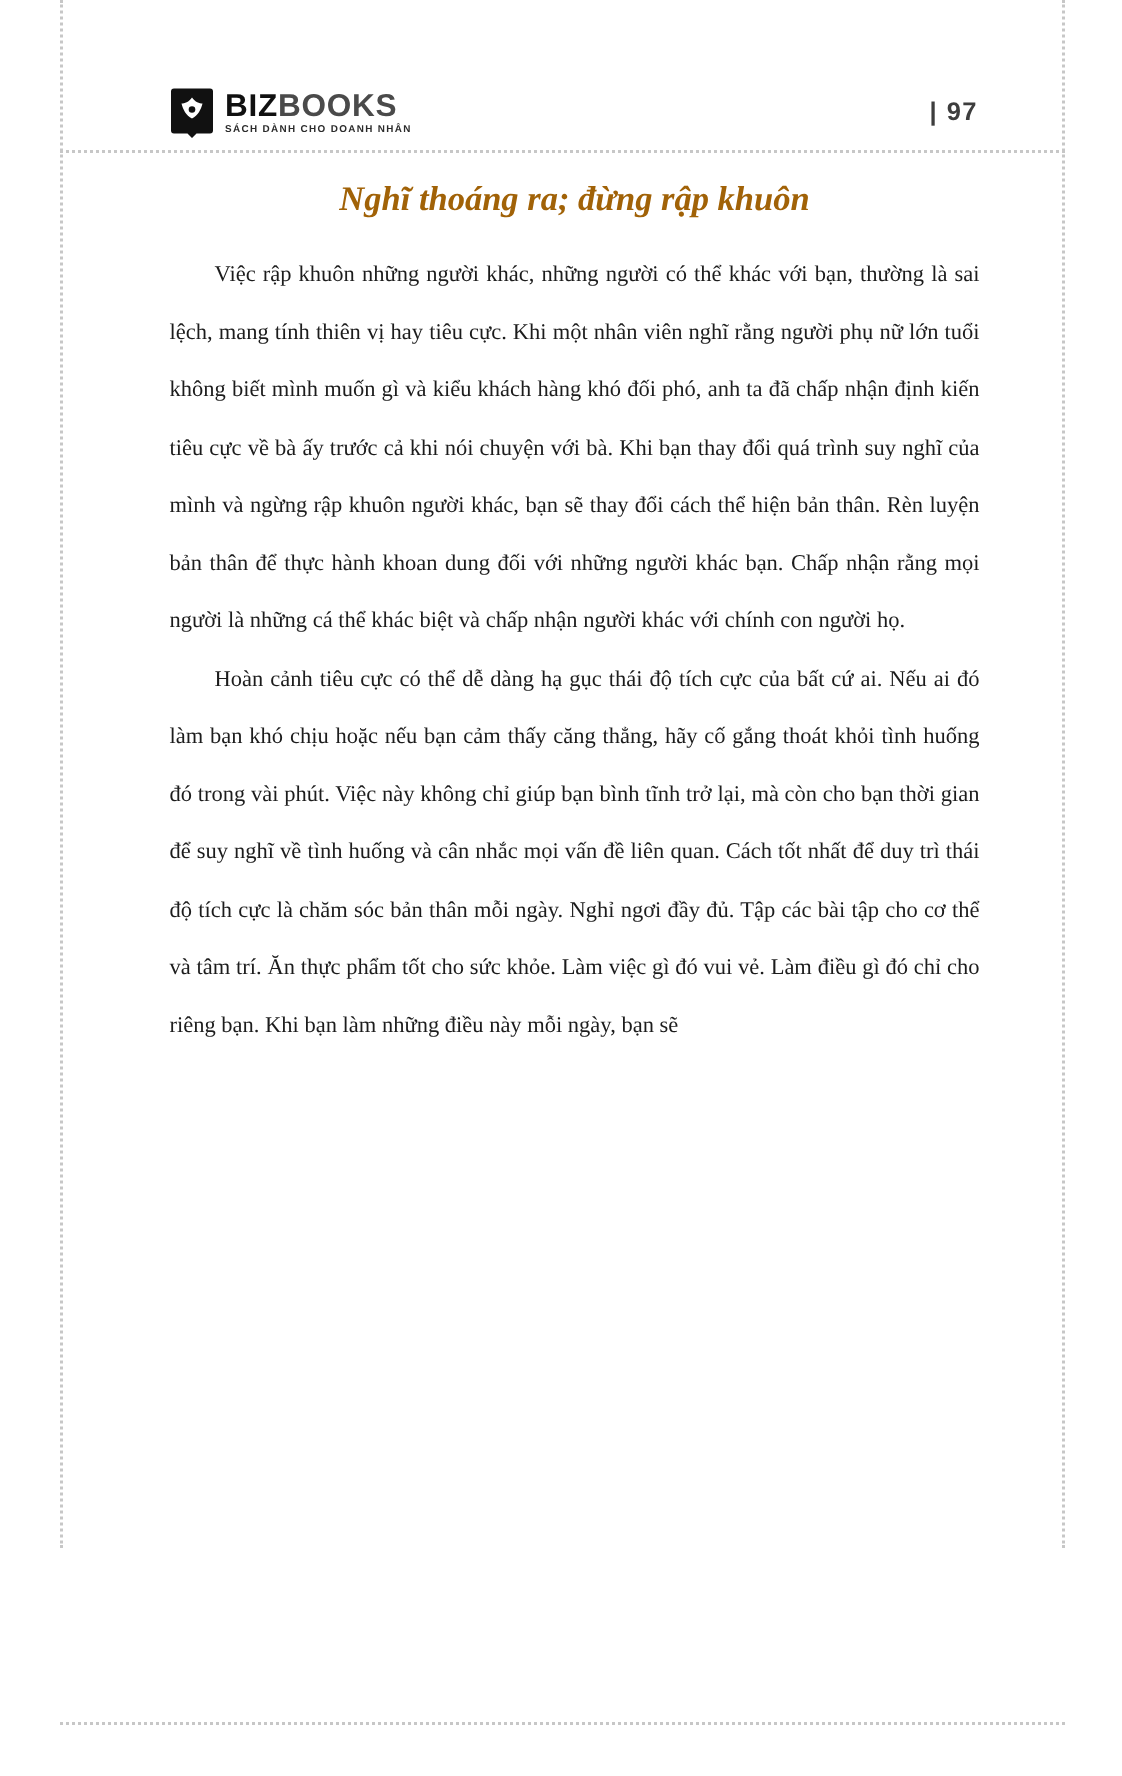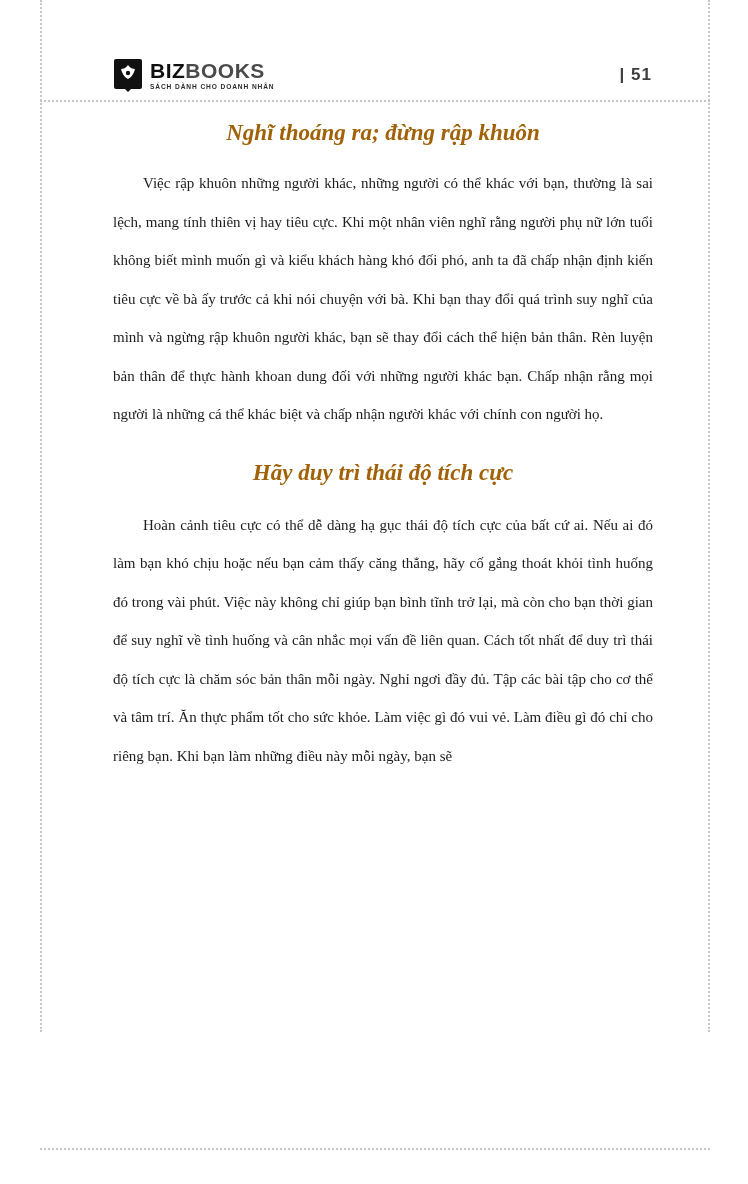--- a/index.html
+++ b/index.html
@@ -127,24 +127,23 @@
           <path d="M3 2 h24 a2 2 0 0 1 2 2 v26 a2 2 0 0 1 -2 2 h-9 l-3 3 -3 -3 h-9 a2 2 0 0 1 -2 -2 v-26 a2 2 0 0 1 2 -2 z" fill="#111111"></path>
           <path d="M15 8 c-2 3 -5 4 -7 4 c1 4 3 8 7 10 c4 -2 6 -6 7 -10 c-2 0 -5 -1 -7 -4 z" fill="#ffffff"></path>
           <circle cx="15" cy="16" r="2.2" fill="#111111"></circle>
         </svg>
       </span>
       <span class="logo-textblock">
         <span class="brand"><span class="biz">BIZ</span><span class="books">BOOKS</span></span>
         <span class="tagline">SÁCH DÀNH CHO DOANH NHÂN</span>
       </span>
     </div>
-    <div class="page-number">| 51</div>
+    <div class="page-number">| 97</div>
   </header>
 
   <main class="content">
     <h2 class="section-heading heading-1">Nghĩ thoáng ra; đừng rập khuôn</h2>
     <p class="body-paragraph">Việc rập khuôn những người khác, những người có thể khác với bạn, thường là sai lệch, mang tính thiên vị hay tiêu cực. Khi một nhân viên nghĩ rằng người phụ nữ lớn tuổi không biết mình muốn gì và kiểu khách hàng khó đối phó, anh ta đã chấp nhận định kiến tiêu cực về bà ấy trước cả khi nói chuyện với bà. Khi bạn thay đổi quá trình suy nghĩ của mình và ngừng rập khuôn người khác, bạn sẽ thay đổi cách thể hiện bản thân. Rèn luyện bản thân để thực hành khoan dung đối với những người khác bạn. Chấp nhận rằng mọi người là những cá thể khác biệt và chấp nhận người khác với chính con người họ.</p>
 
-    <h2 class="section-heading heading-2">Hãy duy trì thái độ tích cực</h2>
     <p class="body-paragraph">Hoàn cảnh tiêu cực có thể dễ dàng hạ gục thái độ tích cực của bất cứ ai. Nếu ai đó làm bạn khó chịu hoặc nếu bạn cảm thấy căng thẳng, hãy cố gắng thoát khỏi tình huống đó trong vài phút. Việc này không chỉ giúp bạn bình tĩnh trở lại, mà còn cho bạn thời gian để suy nghĩ về tình huống và cân nhắc mọi vấn đề liên quan. Cách tốt nhất để duy trì thái độ tích cực là chăm sóc bản thân mỗi ngày. Nghỉ ngơi đầy đủ. Tập các bài tập cho cơ thể và tâm trí. Ăn thực phẩm tốt cho sức khỏe. Làm việc gì đó vui vẻ. Làm điều gì đó chỉ cho riêng bạn. Khi bạn làm những điều này mỗi ngày, bạn sẽ</p>
   </main>
 
 </div>
 
 </body></html>

